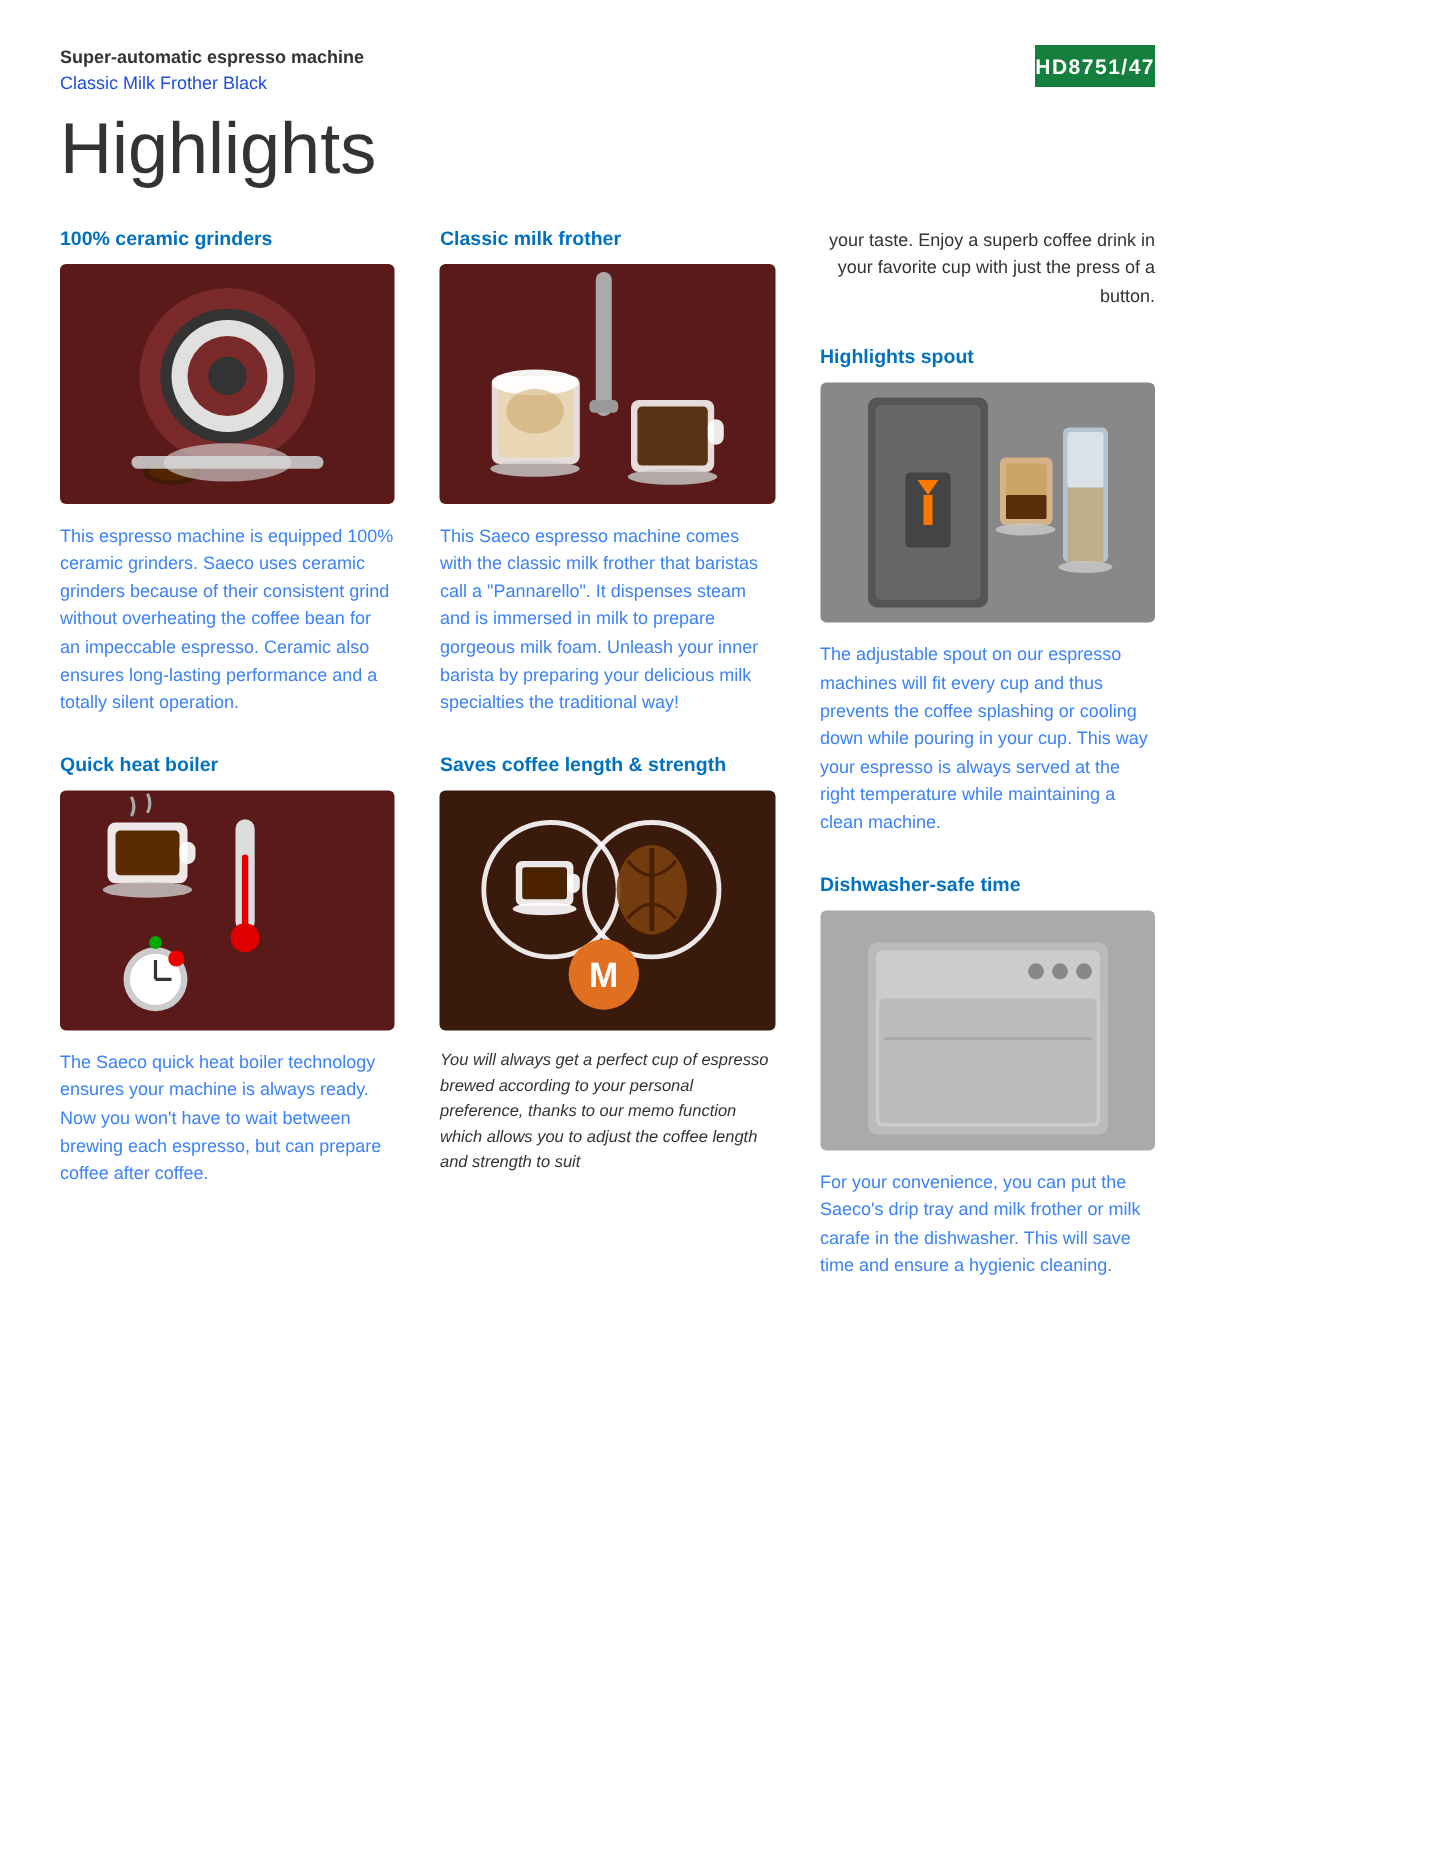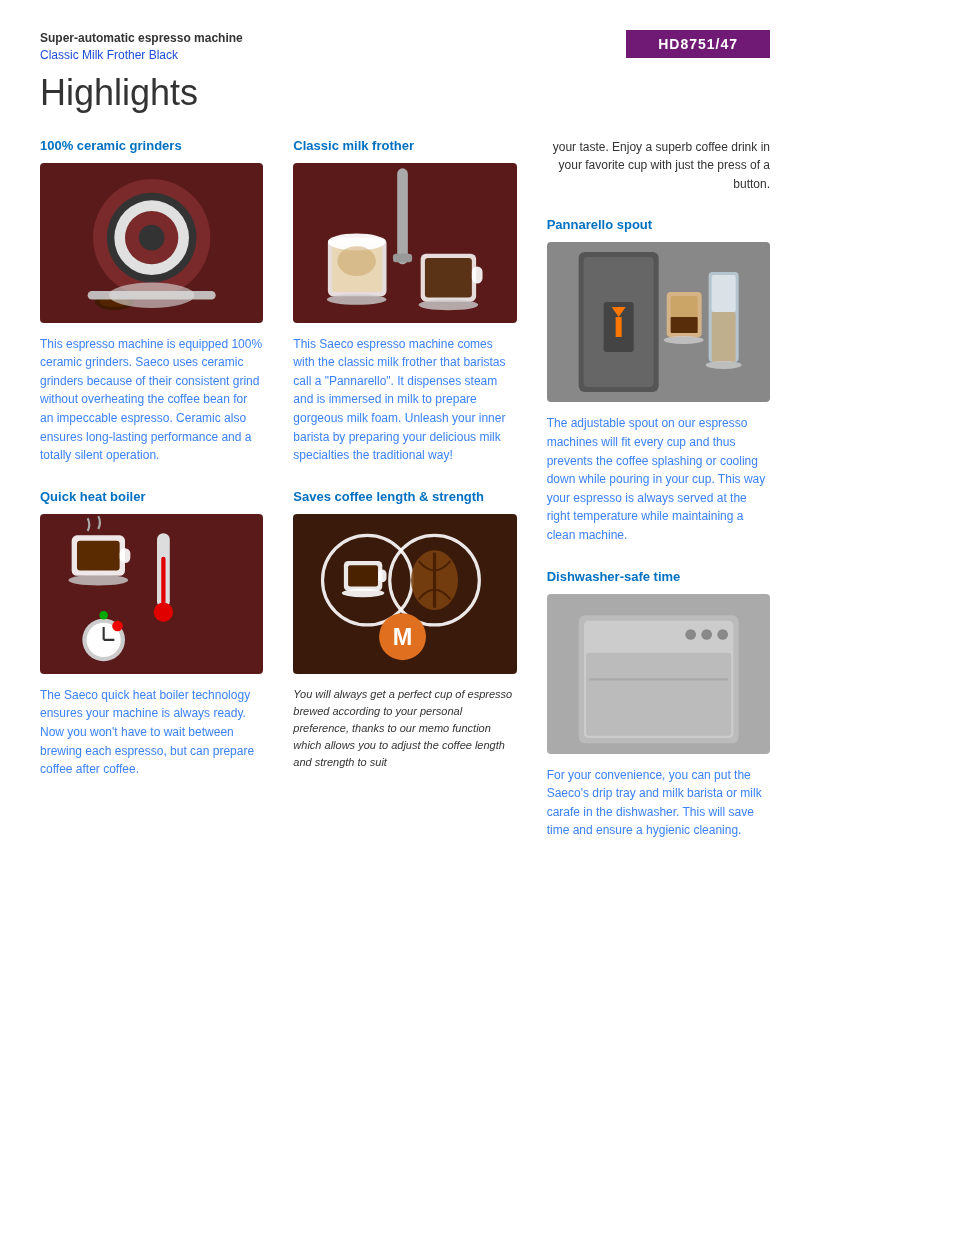--- a/index.html
+++ b/index.html
@@ -30,29 +30,29 @@
     }
     .product-title {
       font-weight: bold;
       font-size: 12px;
     }
     .product-subtitle {
       font-size: 12px;
       color: #1d4ed8;
     }
     .model-badge {
-      background: #701a75;
+      background: #15803d;
       color: #fff;
       font-size: 14px;
       font-weight: bold;
-      padding: 6px 32px;
+      padding: 6px 0;
       letter-spacing: 1px;
     }
     .highlights-title {
-      font-size: 36px;
+      font-size: 48px;
       font-weight: 300;
       color: #333;
       margin-bottom: 24px;
       font-family: Arial, sans-serif;
     }
     .content-grid {
       display: grid;
       grid-template-columns: 1fr 1fr 1fr;
       gap: 12px 30px;
     }
@@ -244,21 +244,21 @@
 
     </div>
 
     <div class="col-right">
 
       <div class="feature-section" style="margin-top: 0; padding-top: 0; text-align: right;">
         <div class="feature-text" style="font-size:12px;line-height:1.55;color:#333;margin-bottom:16px;">your taste. Enjoy a superb coffee drink in your favorite cup with just the press of a button.</div>
       </div>
 
       <div class="feature-section">
-        <div class="feature-title">Pannarello spout</div>
+        <div class="feature-title">Highlights spout</div>
         <div class="feature-image img-spout">
           <svg width="180" height="160" viewBox="0 0 180 160" class="illustration">
 
             <rect x="10" y="10" width="80" height="140" rx="6" fill="#555"></rect>
             <rect x="15" y="15" width="70" height="130" rx="4" fill="#666"></rect>
 
             <rect x="35" y="60" width="30" height="50" rx="3" fill="#444"></rect>
 
             <polygon points="50,75 43,65 57,65" fill="#ff7700"></polygon>
             <rect x="47" y="75" width="6" height="20" fill="#ff7700"></rect>
@@ -295,19 +295,19 @@
             <line x1="25" y1="80" x2="155" y2="80" stroke="#aaa" stroke-width="2"></line>
 
             <ellipse cx="60" cy="105" r="28" fill="#fff" opacity="0.9"></ellipse>
             <ellipse cx="60" cy="105" r="22" fill="#eee" opacity="0.8"></ellipse>
             <ellipse cx="60" cy="105" r="12" fill="#fff" opacity="0.9"></ellipse>
 
             <ellipse cx="125" cy="105" r="22" fill="#ddd" opacity="0.9"></ellipse>
             <ellipse cx="125" cy="105" r="16" fill="#fff" opacity="0.8"></ellipse>
           </svg>
         </div>
-        <div class="feature-text">For your convenience, you can put the Saeco's drip tray and milk barista or milk carafe in the dishwasher. This will save time and ensure a hygienic cleaning.</div>
+        <div class="feature-text">For your convenience, you can put the Saeco's drip tray and milk frother or milk carafe in the dishwasher. This will save time and ensure a hygienic cleaning.</div>
       </div>
 
     </div>
 
   </div>
 </div>
 
 </body></html>

